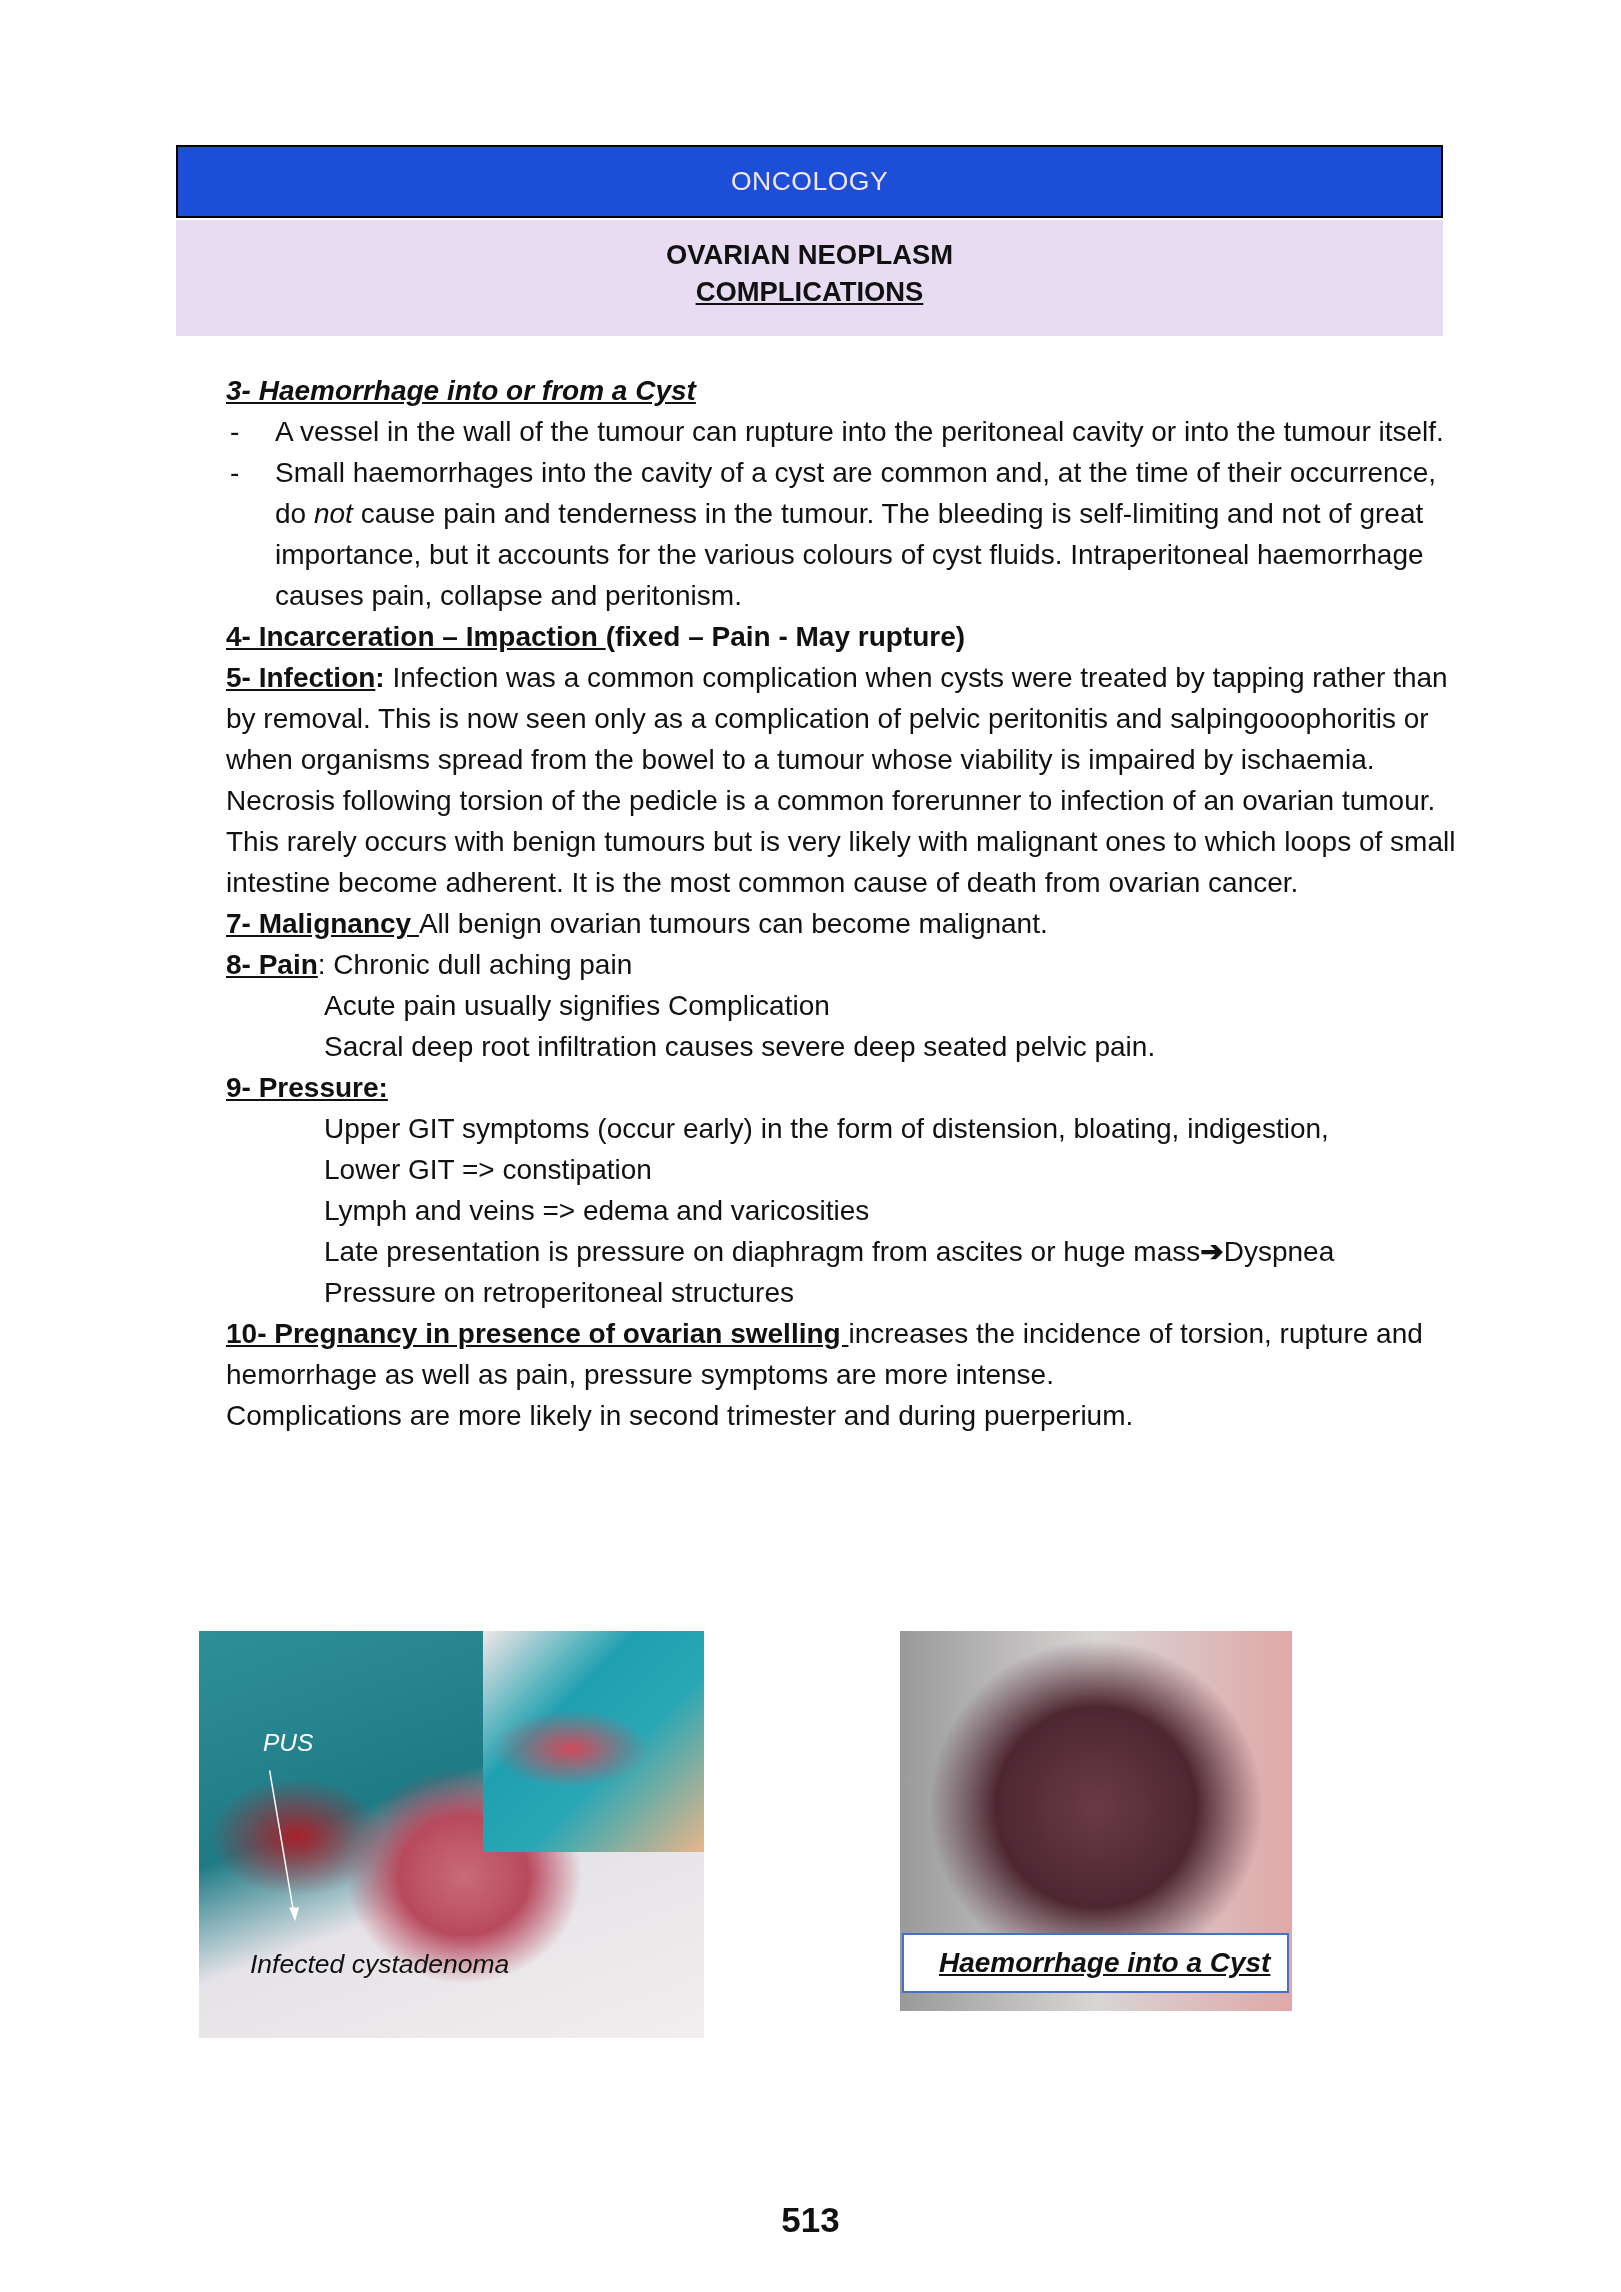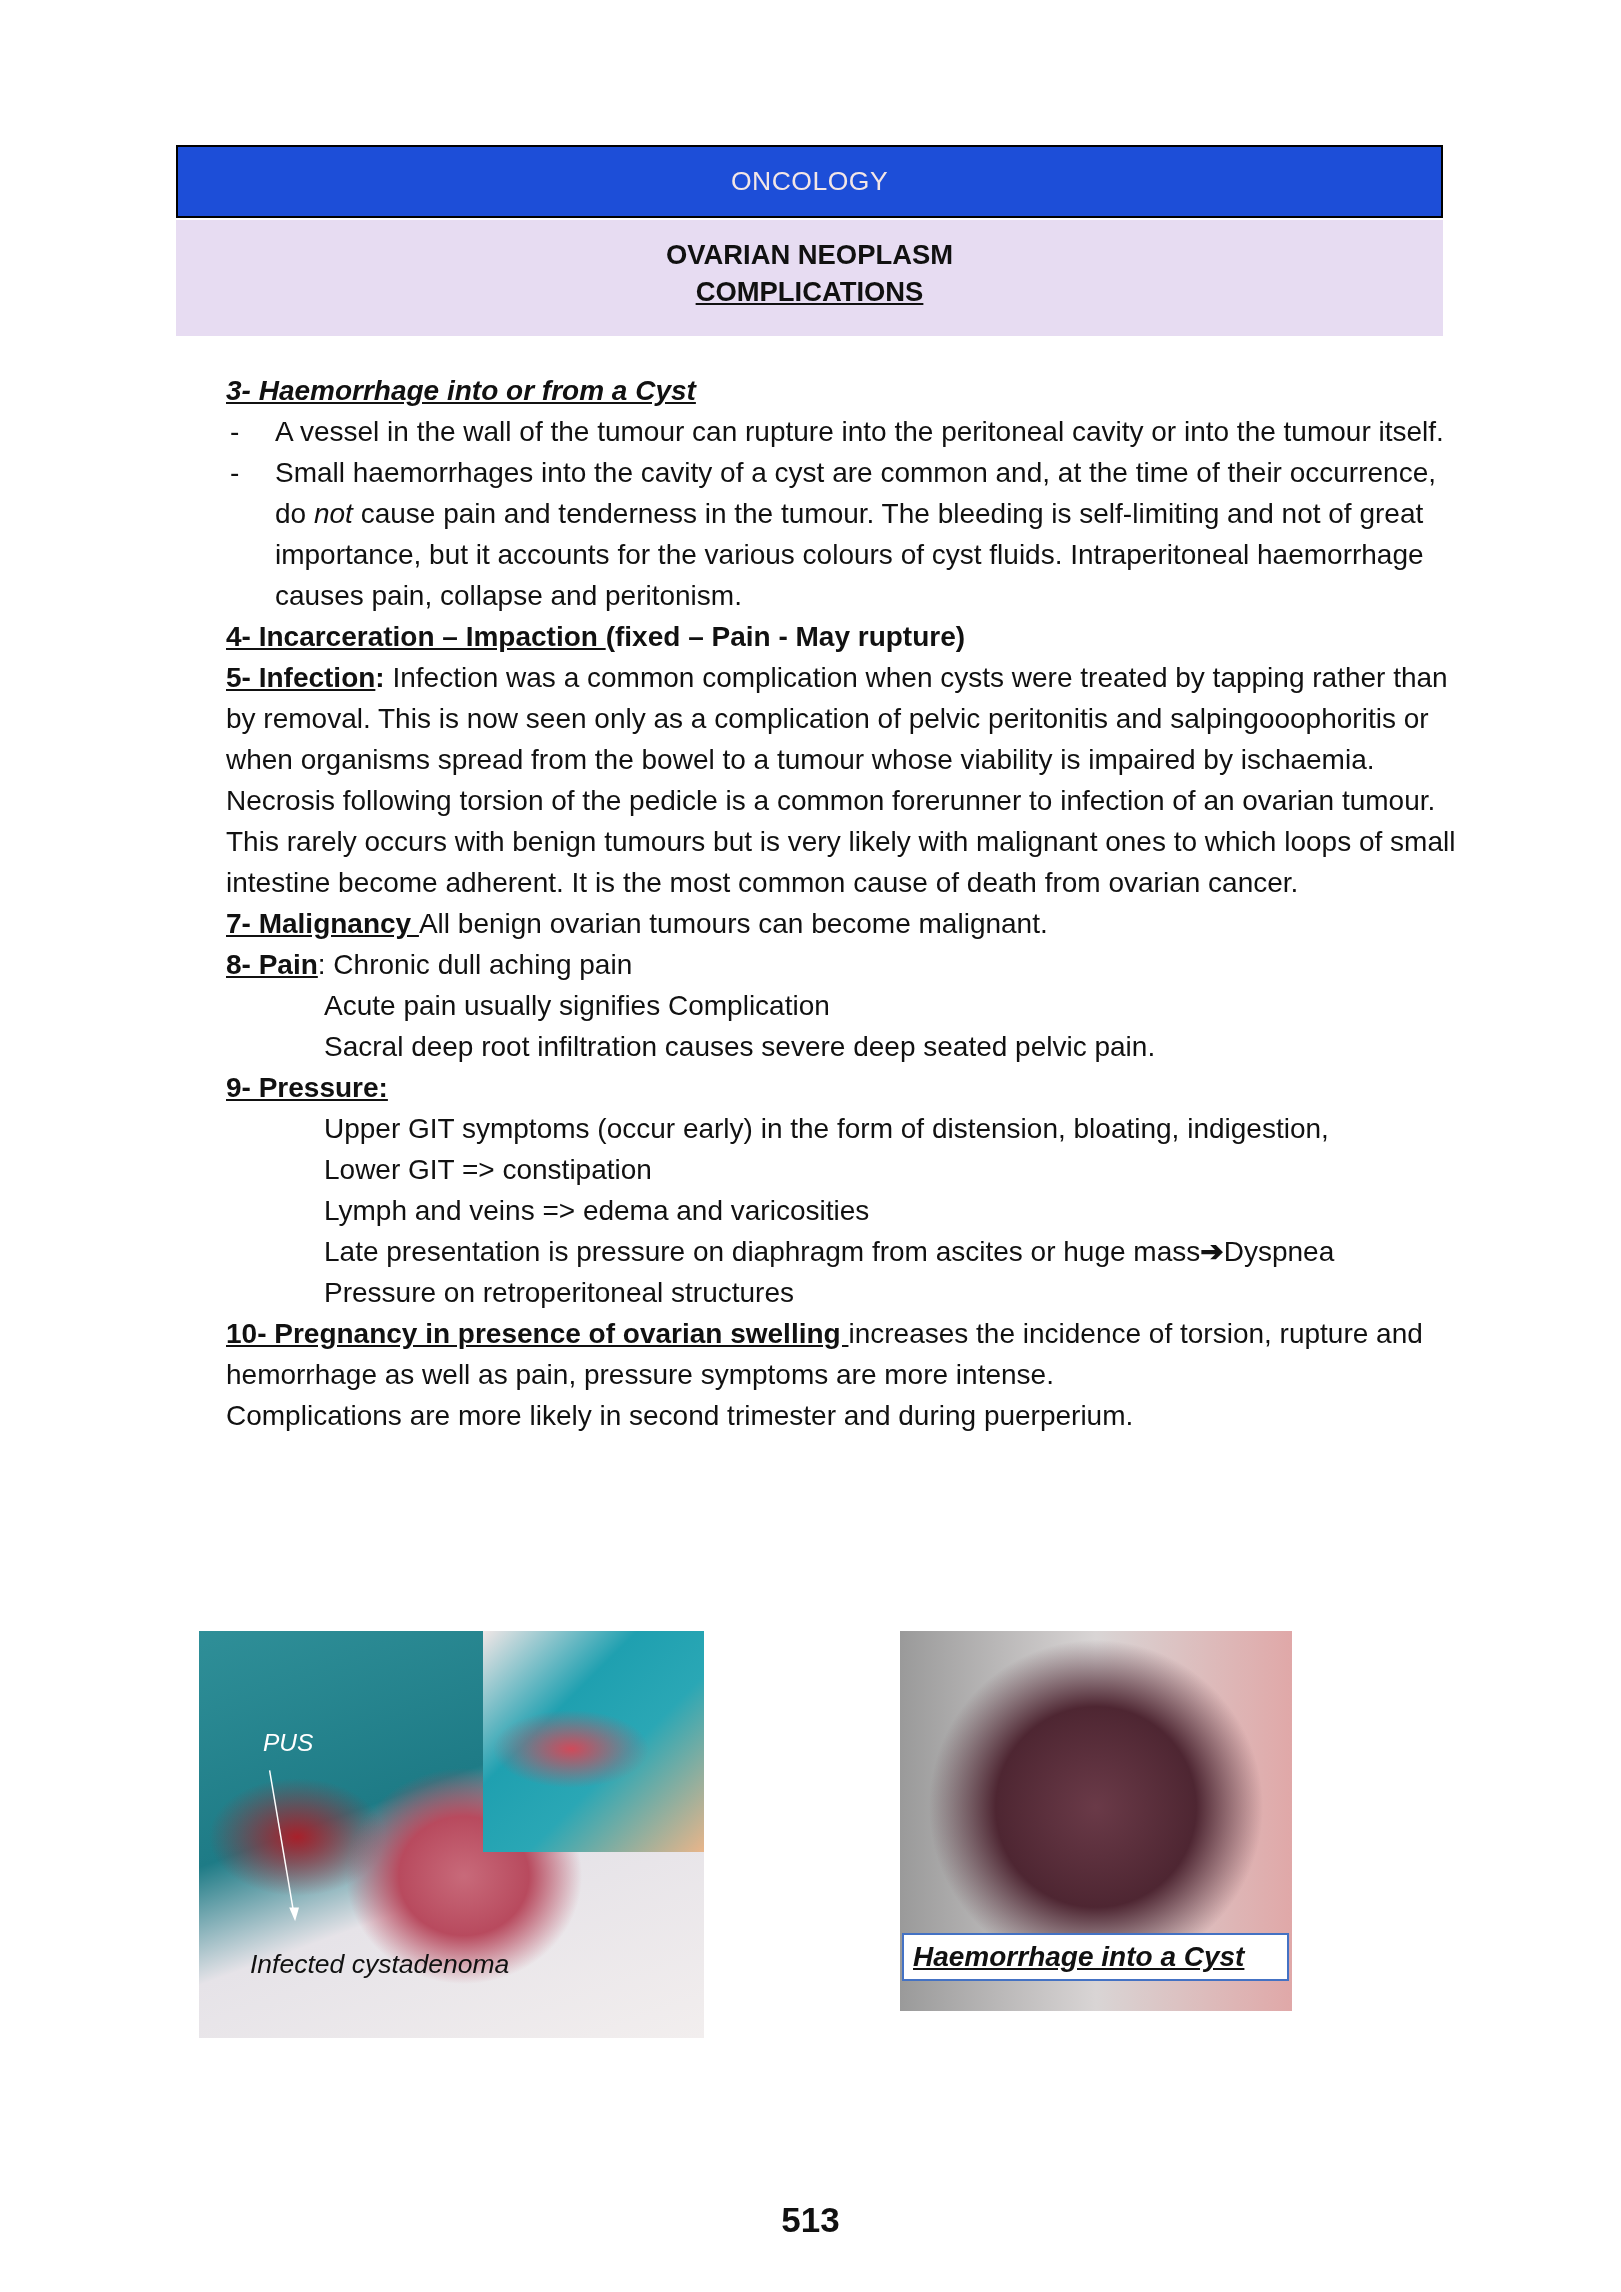--- a/index.html
+++ b/index.html
@@ -32,23 +32,23 @@
                        radial-gradient(ellipse 78px 39px at 88px 118px, #d04a5a 0%, rgba(208,74,90,0) 100%),
                        linear-gradient(135deg, #f0e6e6 0%, #1fa0b0 35%, #2aa7b5 60%, #e9b58a 100%); }
   .fig-left .pus { position: absolute; left: 64px; top: 98px; color: #ffffff; font-size: 24.5px; }
   .fig-left .arrow { position: absolute; left: 0; top: 0; }
   .fig-left .cap { position: absolute; left: 51px; top: 318px; color: #111; font-size: 26.5px; }
   .fig-right { position: absolute; left: 900px; top: 1631px; width: 392px; height: 380px;
                overflow: hidden;
                background:
                  radial-gradient(ellipse 167px 167px at 196px 176px, #6a3a48 0%, #4e2632 60%, rgba(78,38,50,0) 100%),
                  linear-gradient(90deg, #9a9a9a 0%, #d9d5d5 50%, #e0a8a8 100%); }
-  .fig-right .cap-box { position: absolute; left: 2px; top: 302px; width: 387px; height: 48px;
+  .fig-right .cap-box { position: absolute; left: 2px; top: 302px; width: 387px; height: 60px;
                         background: #fff; border: 2.9px solid #4472c4; box-sizing: border-box;
-                        display: flex; align-items: center; padding-left: 9px; }
+                        display: flex; align-items: center; padding-left: 35px; }
   .fig-right .cap-box span { font-size: 28px; font-weight: bold; font-style: italic; text-decoration: underline; color: #111; }
   .page-num { position: absolute; left: 0; width: 1621px; top: 2200px; text-align: center;
               font-size: 35px; font-weight: bold; }
 </style>
 </head>
 <body>
 
 <div class="header-bar">
   <span>ONCOLOGY</span>
 </div>

